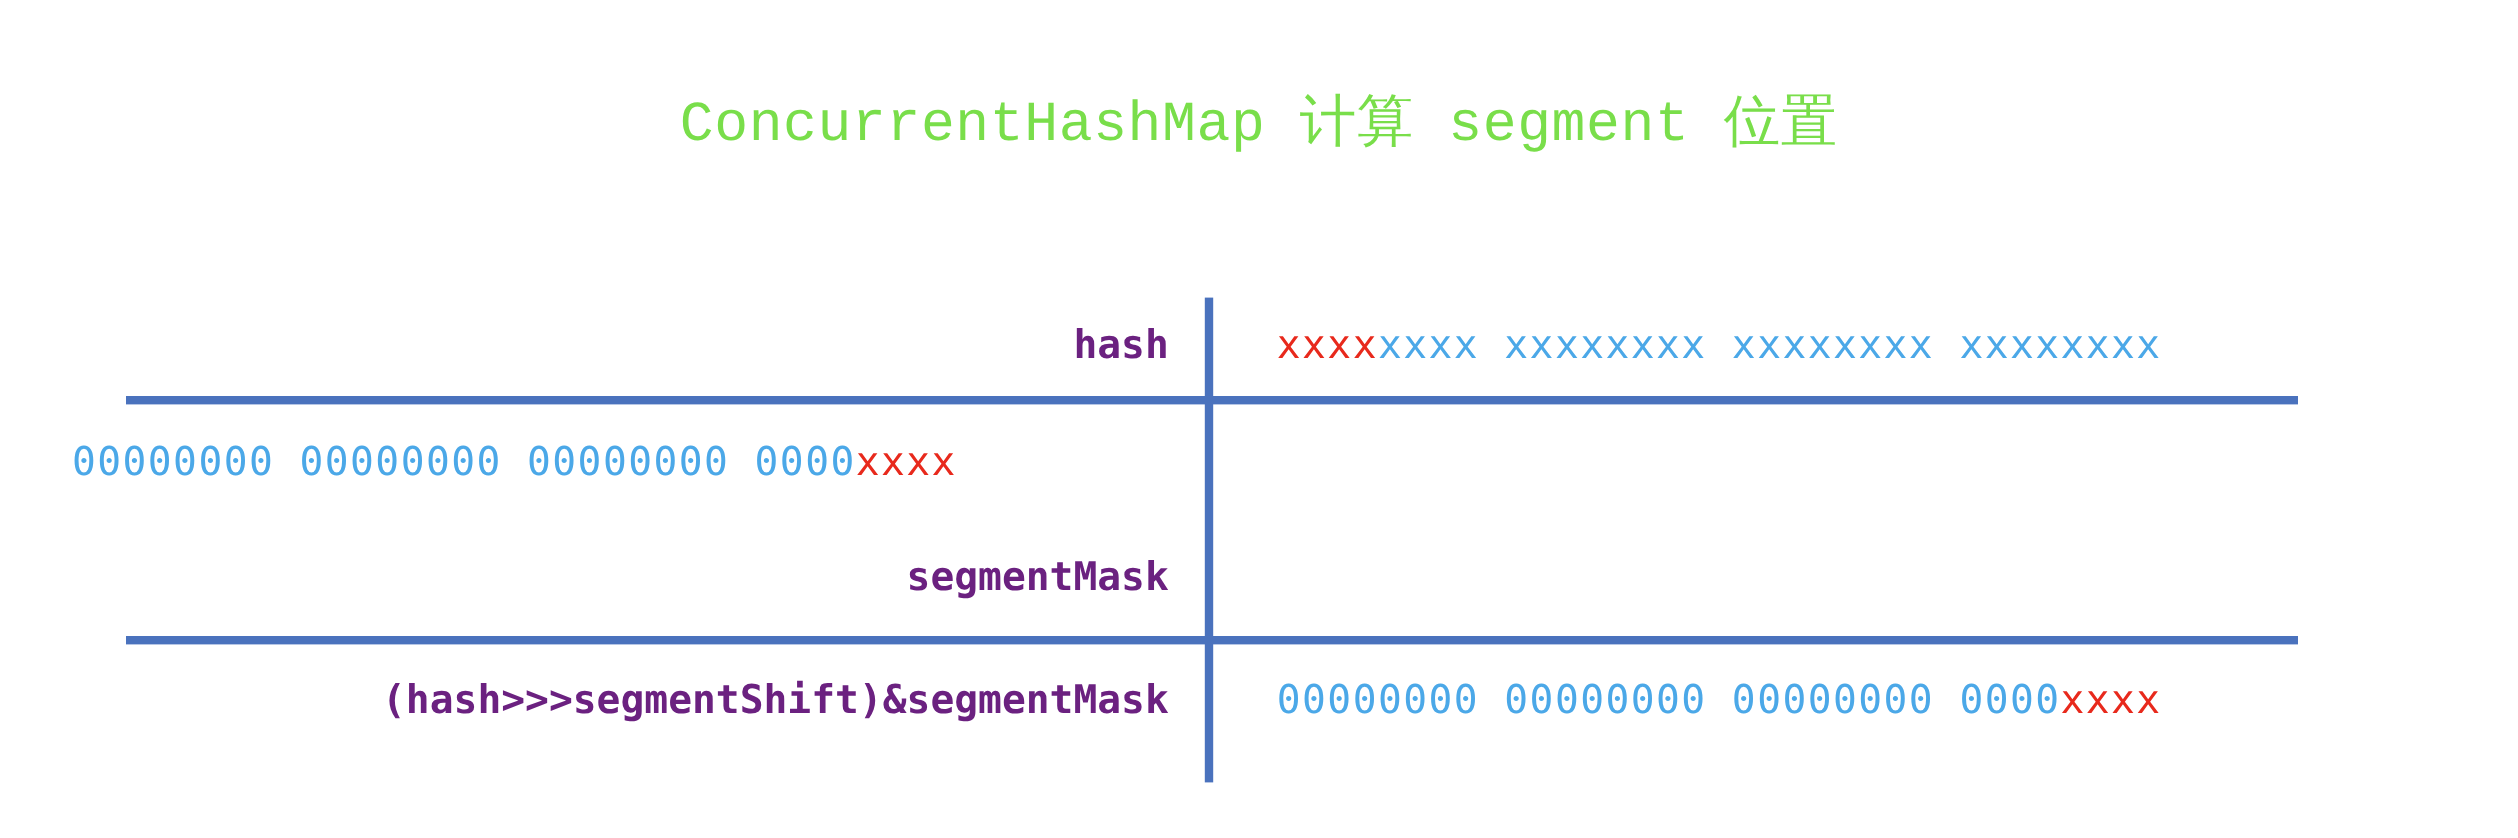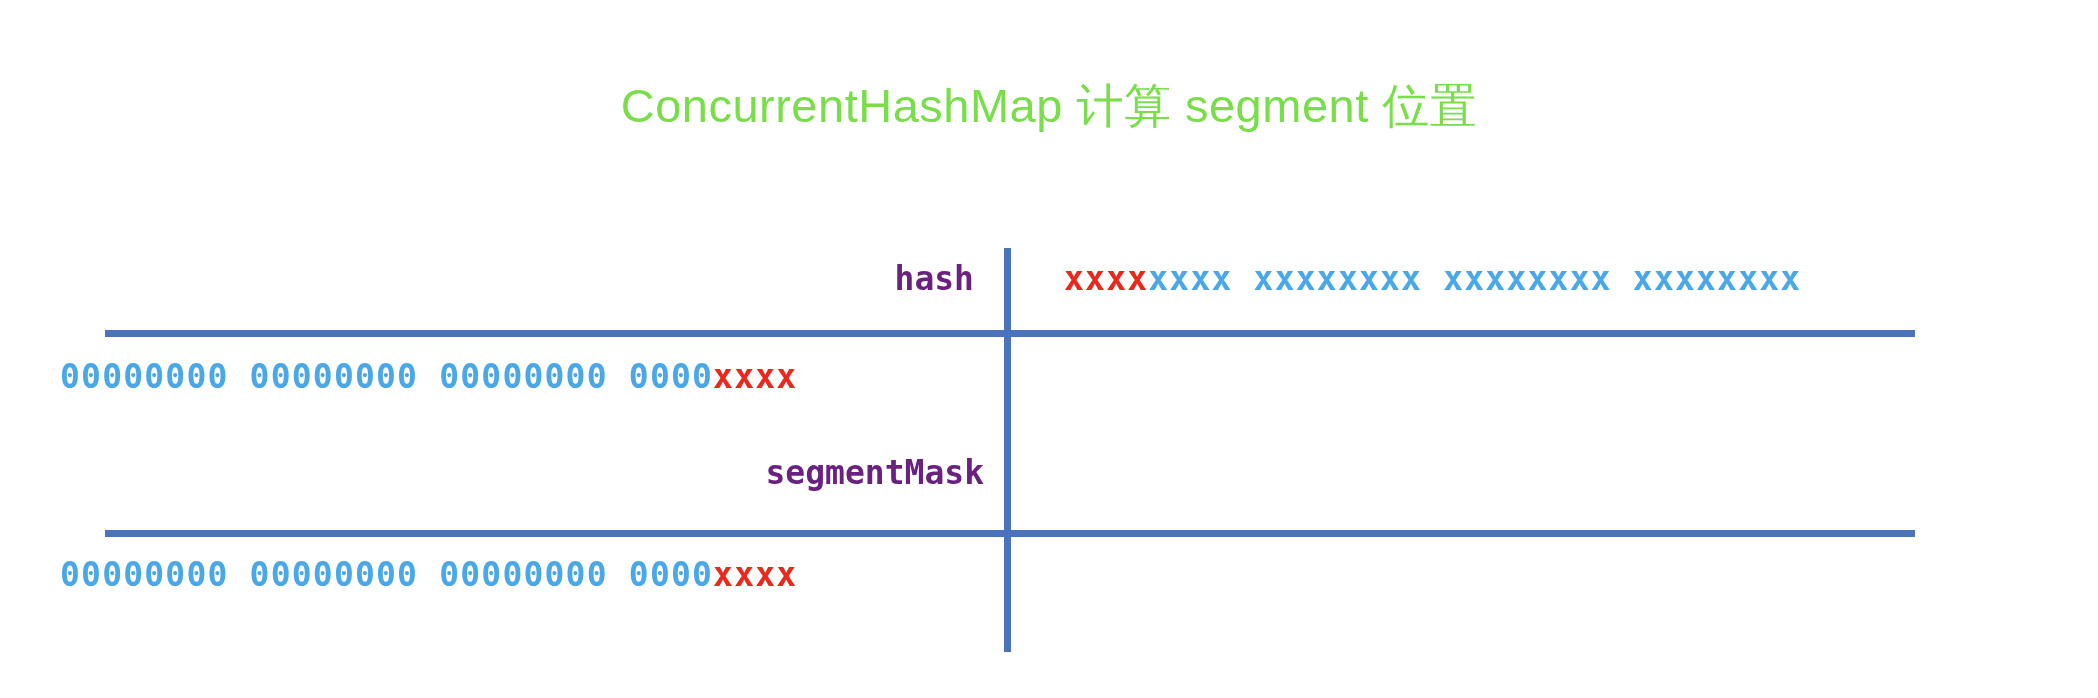--- a/index.html
+++ b/index.html
@@ -15,21 +15,21 @@
     position: relative;
   }
 
   
   #title {
     position: absolute;
     left: 0;
     top: 82px;
     width: 2098px;
     text-align: center;
-    font-family: Liberation Sans, sans-serif;
+    font-family: Liberation Mono, monospace;
     font-size: 47px;
     font-weight: 400;
     color: #79DE4A;
     letter-spacing: 0.5px;
     white-space: nowrap;
     line-height: 1;
   }
 
   
   #diagram {
@@ -60,24 +60,25 @@
     background: #4A72BD;
   }
 
   
   .row {
     position: absolute;
     left: 0;
     width: 1830px;
     height: 48px;
     display: flex;
+    align-items: center;
   }
   #row-hash        { top: 262px; }
   #row-shift       { top: 360px; }
-  #row-mask        { top: 456px; margin-left: 10px; }
+  #row-mask        { top: 456px; }
   #row-result      { top: 558px; }
 
   .row-label {
     width: 1004px;
     box-sizing: border-box;
     padding-right: 30px;
     text-align: right;
     font-family: "DejaVu Sans Mono", "Liberation Mono", monospace;
     font-size: 33px;
     font-weight: bold;
@@ -85,21 +86,21 @@
     white-space: nowrap;
     line-height: 1;
   }
 
   .row-bits {
     flex: 1;
     padding-left: 60px;
     box-sizing: border-box;
     font-family: "DejaVu Sans Mono", "Liberation Mono", monospace;
     font-size: 33px;
-    font-weight: bold;
+    font-weight: normal;
     color: #4BA8E8;
     white-space: pre;
     letter-spacing: 1.2px;
     line-height: 1;
   }
   .bits-blue { color: #4BA8E8; }
   .bits-red  { color: #E8291C; }
 </style>
 </head>
 <body>
@@ -119,16 +120,17 @@
 
   <div class="row" id="row-shift">
     <div class="row-bits"><span class="bits-blue">00000000 00000000 00000000 0000</span><span class="bits-red">xxxx</span></div>
   </div>
 
   <div class="row" id="row-mask">
     <div class="row-label">segmentMask</div>
   </div>
 
   <div class="row" id="row-result">
+    <div class="row-label">(hash&gt;&gt;&gt;segmentShift)&amp;segmentMask</div>
     <div class="row-bits"><span class="bits-blue">00000000 00000000 00000000 0000</span><span class="bits-red">xxxx</span></div>
   </div>
 
 </div>
 
 </body></html>

